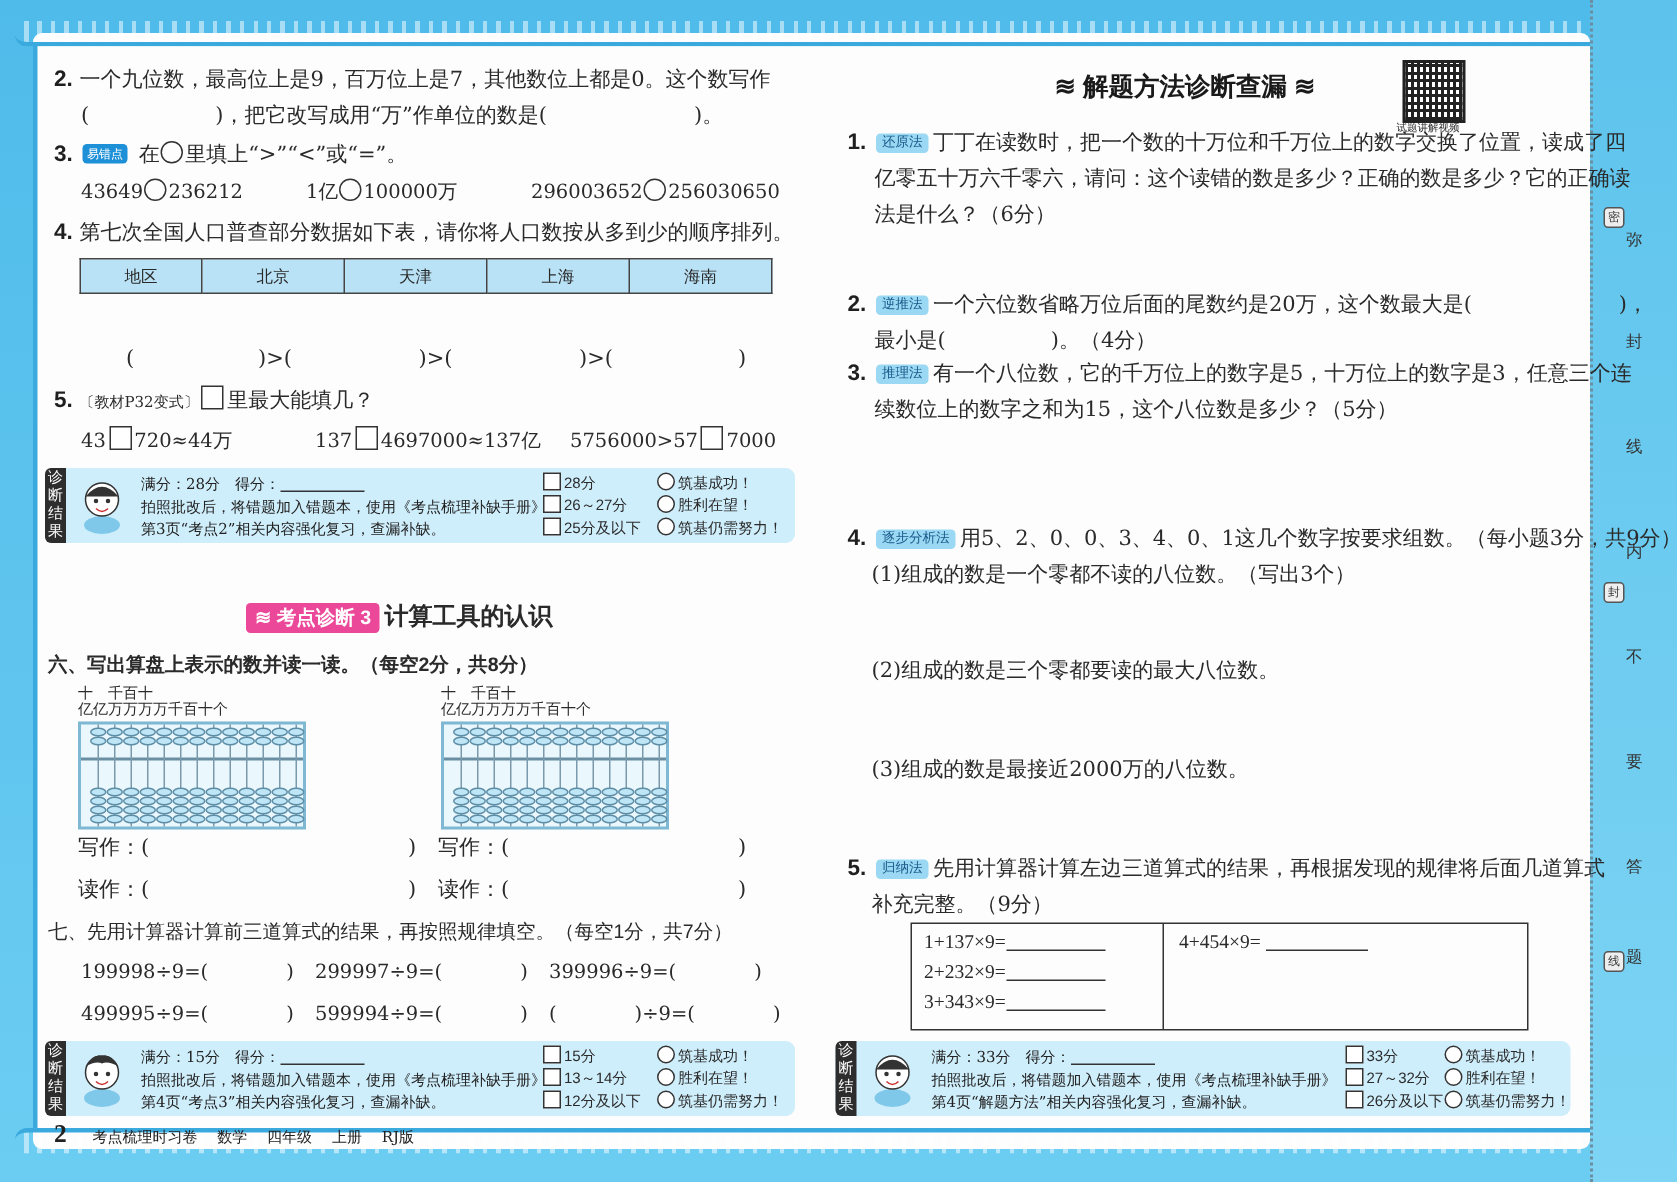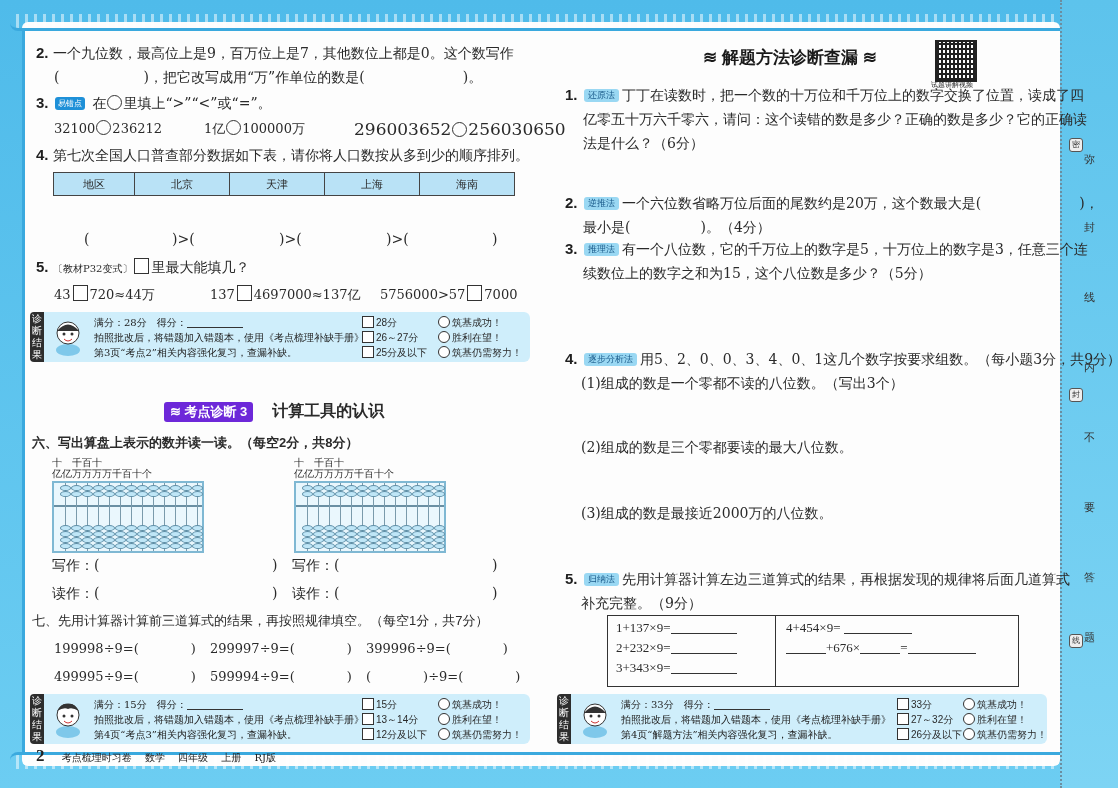--- a/index.html
+++ b/index.html
@@ -72,21 +72,21 @@
   .diag-text { position:absolute; left:64px; top:3px; color:#222; white-space:nowrap; }
   .diag-opts { position:absolute; top:3px; white-space:nowrap; font-family:"Liberation Sans",sans-serif; font-size:10px; }
   .diag-opts .row { height:15px; }
   .cb { display:inline-block; width:10px; height:10px; border:1px solid #333; background:#fff; vertical-align:-2px; margin-right:2px; }
   .face { display:inline-block; width:10px; height:10px; border:1px solid #333; border-radius:50%; vertical-align:-2px; margin-right:2px; background:#fff; }
   .underline { display:inline-block; border-bottom:1px solid #333; height:12px; vertical-align:-2px; }
   .section-title {
     position:absolute; font-family:"Liberation Sans",sans-serif; font-weight:bold; font-size:16px; white-space:nowrap;
   }
   .sec-badge {
-    display:inline-block; background:#6d28d9; color:#fff; font-size:13px; padding:1px 6px; border-radius:3px; margin-right:19px;
+    display:inline-block; background:#ec4899; color:#fff; font-size:13px; padding:1px 6px; border-radius:3px; margin-right:3px;
   }
   .abacus-wrap { position:absolute; }
   .abacus-labels { font-size:10px; line-height:11px; letter-spacing:0px; white-space:nowrap; }
   .abacus { position:relative; width:148px; height:68px; border:2px solid #7fb8d3; background:#eaf7fd; margin-top:2px; }
   .beam { position:absolute; left:0; right:0; top:22px; height:2px; background:#6a8fa3; }
   .rod { position:absolute; top:0; bottom:0; width:1px; background:#7a9aab; }
   .bead { position:absolute; width:9px; height:4px; border:1px solid #5e8ea6; background:#bfe6f7; border-radius:50%; }
   .calc-table {
     position:absolute; left:42px; top:575px; width:410px; height:70px; border:1.5px solid #333;
     font-family:"Liberation Serif",serif; font-size:13px;
@@ -134,26 +134,26 @@
   <div class="q" style="left:18px;top:24px">
     <span>(　　　　　　)，把它改写成用“万”作单位的数是(　　　　　　　)。</span>
   </div>
 
   <div class="q" style="left:0;top:50px">
     <span class="qnum">3.</span>
     <span class="tag tag-solid">易错点</span>
     <span>在</span><span class="circle"></span><span>里填上“&gt;”“&lt;”或“=”。</span>
   </div>
   <div class="q" style="left:18px;top:76px;font-size:13px">
-    <span>32100</span><span class="circle"></span><span>236212</span>
+    <span>43649</span><span class="circle"></span><span>236212</span>
   </div>
   <div class="q" style="left:168px;top:76px;font-size:13px">
     <span>1亿</span><span class="circle"></span><span>100000万</span>
   </div>
-  <div class="q" style="left:318px;top:76px;font-size:17px">
+  <div class="q" style="left:318px;top:76px;font-size:13px">
     <span>296003652</span><span class="circle"></span><span>256030650</span>
   </div>
 
   <div class="q" style="left:0;top:102px">
     <span class="qnum">4.</span>
     <span>第七次全国人口普查部分数据如下表，请你将人口数按从多到少的顺序排列。</span>
   </div>
 
   <table class="pop">
     <tbody>
@@ -512,21 +512,20 @@
   <div class="q" style="left:16px;top:550px">补充完整。（9分）</div>
 
   <div class="calc-table">
     <div class="colL">
       <div class="line"><span>1+137×9=</span><span class="underline" style="width:66px"></span></div>
       <div class="line"><span>2+232×9=</span><span class="underline" style="width:66px"></span></div>
       <div class="line"><span>3+343×9=</span><span class="underline" style="width:66px"></span></div>
     </div>
     <div class="colR">
       <div class="line"><span>4+454×9=</span> <span class="underline" style="width:68px"></span></div>
-      <div class="line"><span class="underline" style="width:40px"></span><span>+676×</span><span class="underline" style="width:40px"></span><span>=</span><span class="underline" style="width:68px"></span></div>
     </div>
   </div>
 
   <div class="diag" style="left:-8px;top:654px;width:490px">
     <div class="diag-label">诊断结果</div>
     <svg class="avatar" viewBox="0 0 32 40">
       <ellipse cx="16" cy="34" rx="12" ry="6" fill="#7fc8ea"></ellipse>
       <circle cx="16" cy="17" r="11" fill="#fff" stroke="#333"></circle>
       <path d="M5 15 Q16 2 27 15" fill="#333"></path>
       <circle cx="12" cy="18" r="1.5" fill="#333"></circle>

